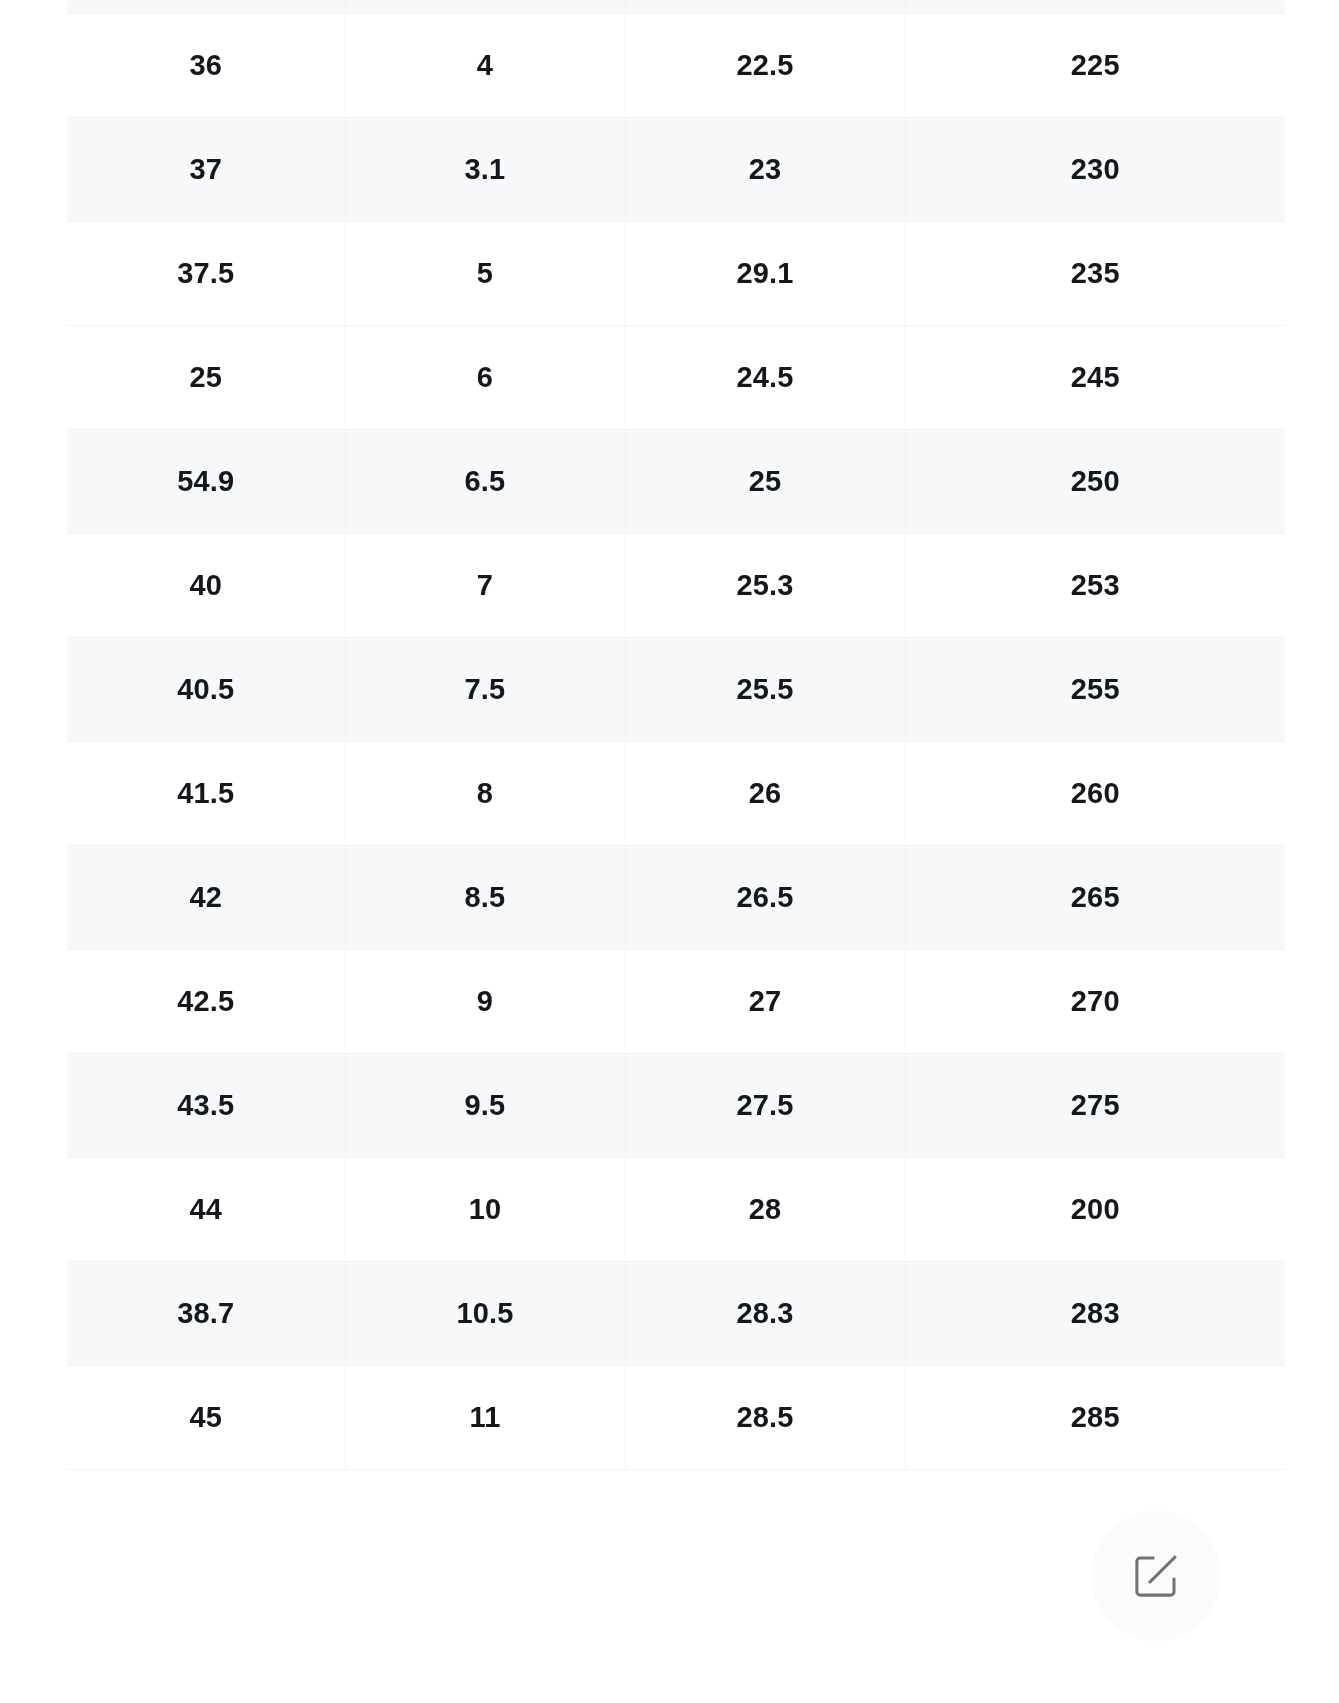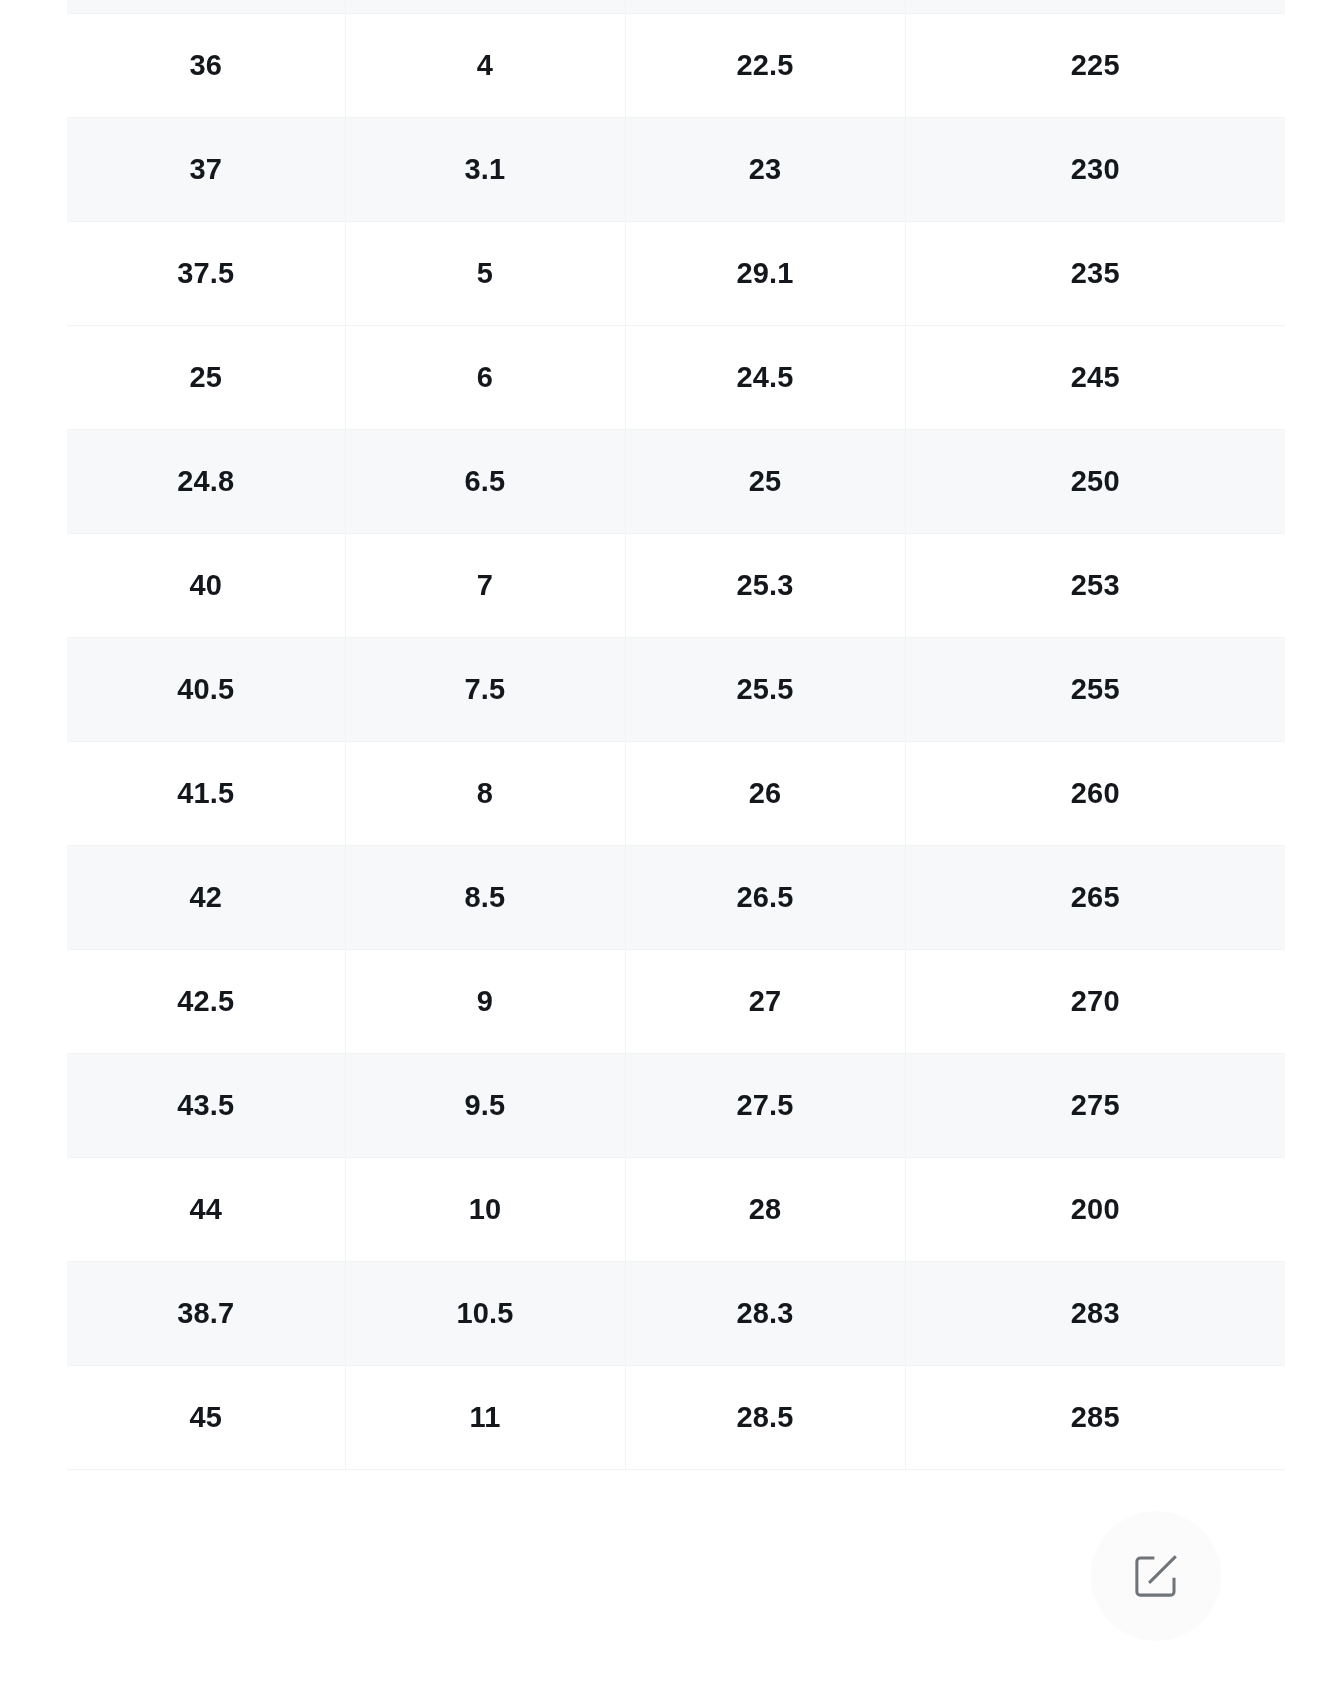--- a/index.html
+++ b/index.html
@@ -146,21 +146,21 @@
             <td>29.1</td>
             <td>235</td>
           </tr>
           <tr class="even">
             <td>25</td>
             <td>6</td>
             <td>24.5</td>
             <td>245</td>
           </tr>
           <tr class="odd">
-            <td>24.8</td>
+            <td>54.9</td>
             <td>6.5</td>
             <td>25</td>
             <td>250</td>
           </tr>
           <tr class="even">
             <td>40</td>
             <td>7</td>
             <td>25.3</td>
             <td>253</td>
           </tr>

